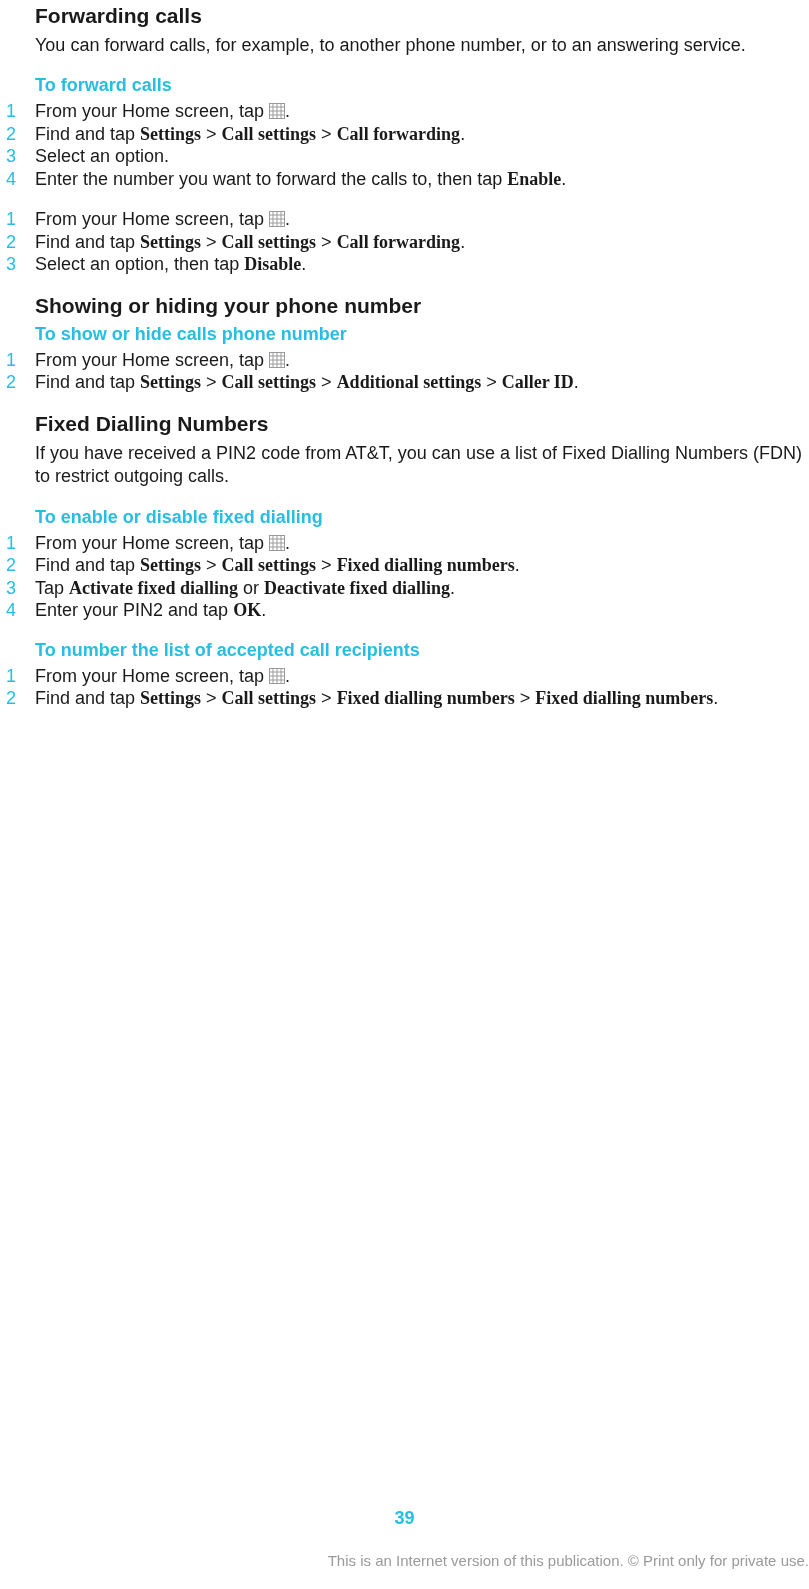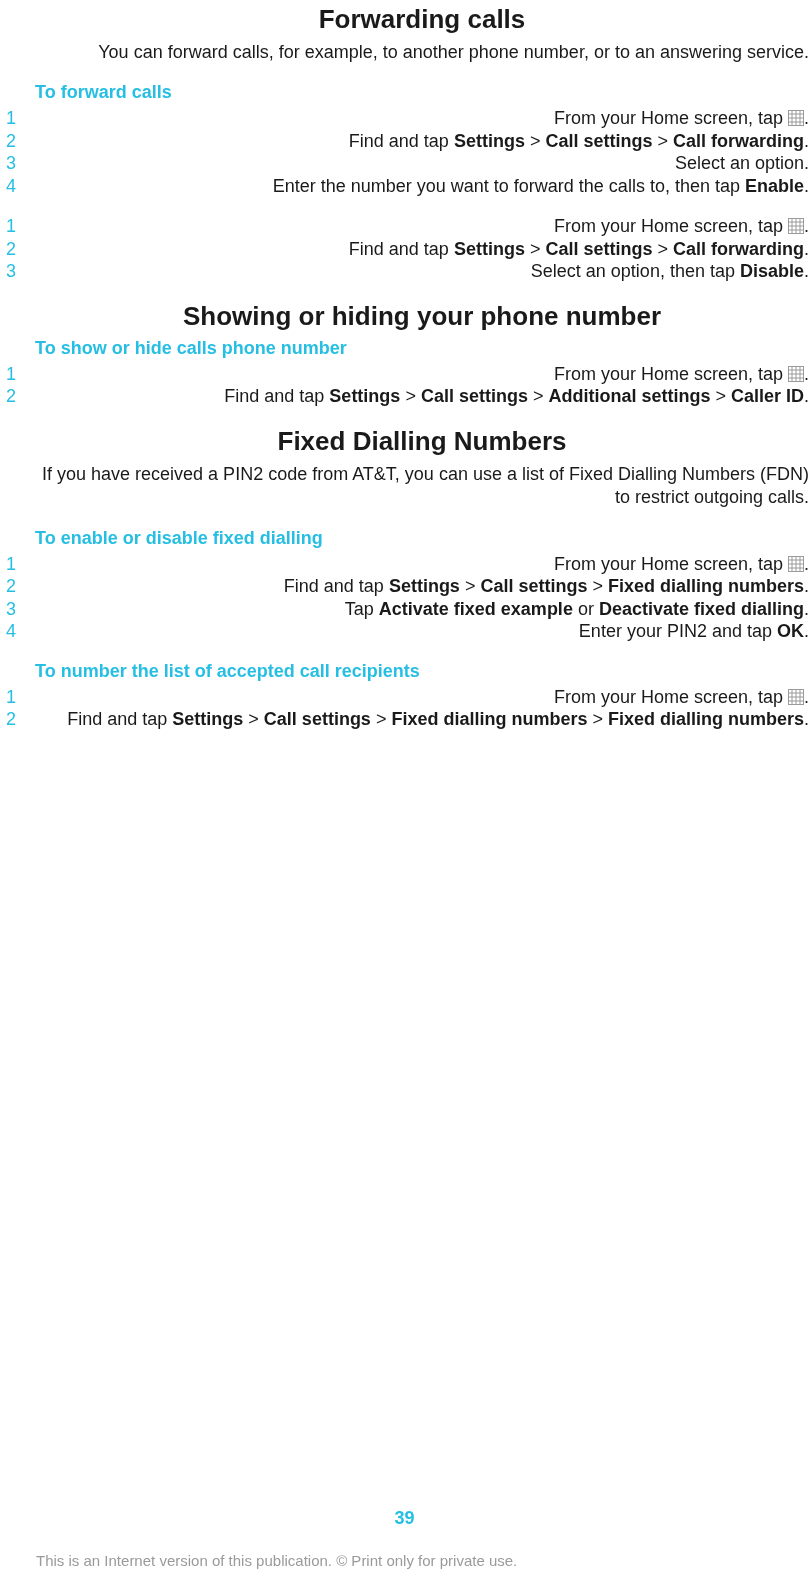--- a/index.html
+++ b/index.html
@@ -13,32 +13,30 @@
     position: relative;
     font-family: Arial, Helvetica, sans-serif;
     color: #1a1a1a;
     font-size: 18px;
   }
   .content {
     padding: 0 0 0 0;
   }
   .h1 {
     font-weight: bold;
-    font-size: 26px;
+    font-size: 21px;
     margin-left: 35px;
     margin-top: 4px;
     margin-bottom: 6px;
-    text-align: center;
   }
   .para {
     margin-left: 35px;
     margin-right: 0px;
     margin-bottom: 18px;
     line-height: 1.3;
-    text-align: right;
   }
   .sub {
     color: #26bfe3;
     margin-left: 35px;
     margin-bottom: 4px;
     font-size: 18px;
     font-weight: bold;
   }
   .list {
     margin: 0 0 18px 0;
@@ -52,42 +50,41 @@
   .num {
     width: 35px;
     flex: 0 0 35px;
     color: #26bfe3;
     font-size: 18px;
     padding-left: 6px;
     box-sizing: border-box;
   }
   .itxt {
     flex: 1;
-    text-align: right;
-  }
-  .b { font-weight: bold; }
+  }
+  .b { font-weight: bold; font-family: Liberation Serif, serif; }
   .grid-icon {
     display: inline-block;
     vertical-align: -2px;
   }
   .grid-icon svg { display: block; }
   .pagenum {
     position: absolute;
     bottom: 60px;
     left: 0; right: 0;
     text-align: center;
     color: #26bfe3;
     font-size: 18px;
     font-weight: bold;
   }
   .footer {
     position: absolute;
     bottom: 20px;
     left: 0; right: 0;
-    text-align: left;
+    text-align: right;
     color: #9a9a9a;
     font-size: 15px;
     margin-left: 36px;
   }
 </style>
 </head>
 <body>
 
 <div class="content">
 
@@ -191,21 +188,21 @@
                 <line x1="12" y1="0" x2="12" y2="16"></line>
               </g>
             </svg></span><span>.</span></div>
     </div>
     <div class="item">
       <div class="num">2</div>
       <div class="itxt"><span>Find and tap </span><span class="b">Settings</span><span> &gt; </span><span class="b">Call settings</span><span> &gt; </span><span class="b">Fixed dialling numbers</span><span>.</span></div>
     </div>
     <div class="item">
       <div class="num">3</div>
-      <div class="itxt"><span>Tap </span><span class="b">Activate fixed example</span><span> or </span><span class="b">Deactivate fixed dialling</span><span>.</span></div>
+      <div class="itxt"><span>Tap </span><span class="b">Activate fixed dialling</span><span> or </span><span class="b">Deactivate fixed dialling</span><span>.</span></div>
     </div>
     <div class="item">
       <div class="num">4</div>
       <div class="itxt"><span>Enter your PIN2 and tap </span><span class="b">OK</span><span>.</span></div>
     </div>
   </div>
 
   <div class="sub">To number the list of accepted call recipients</div>
   <div class="list">
     <div class="item">

